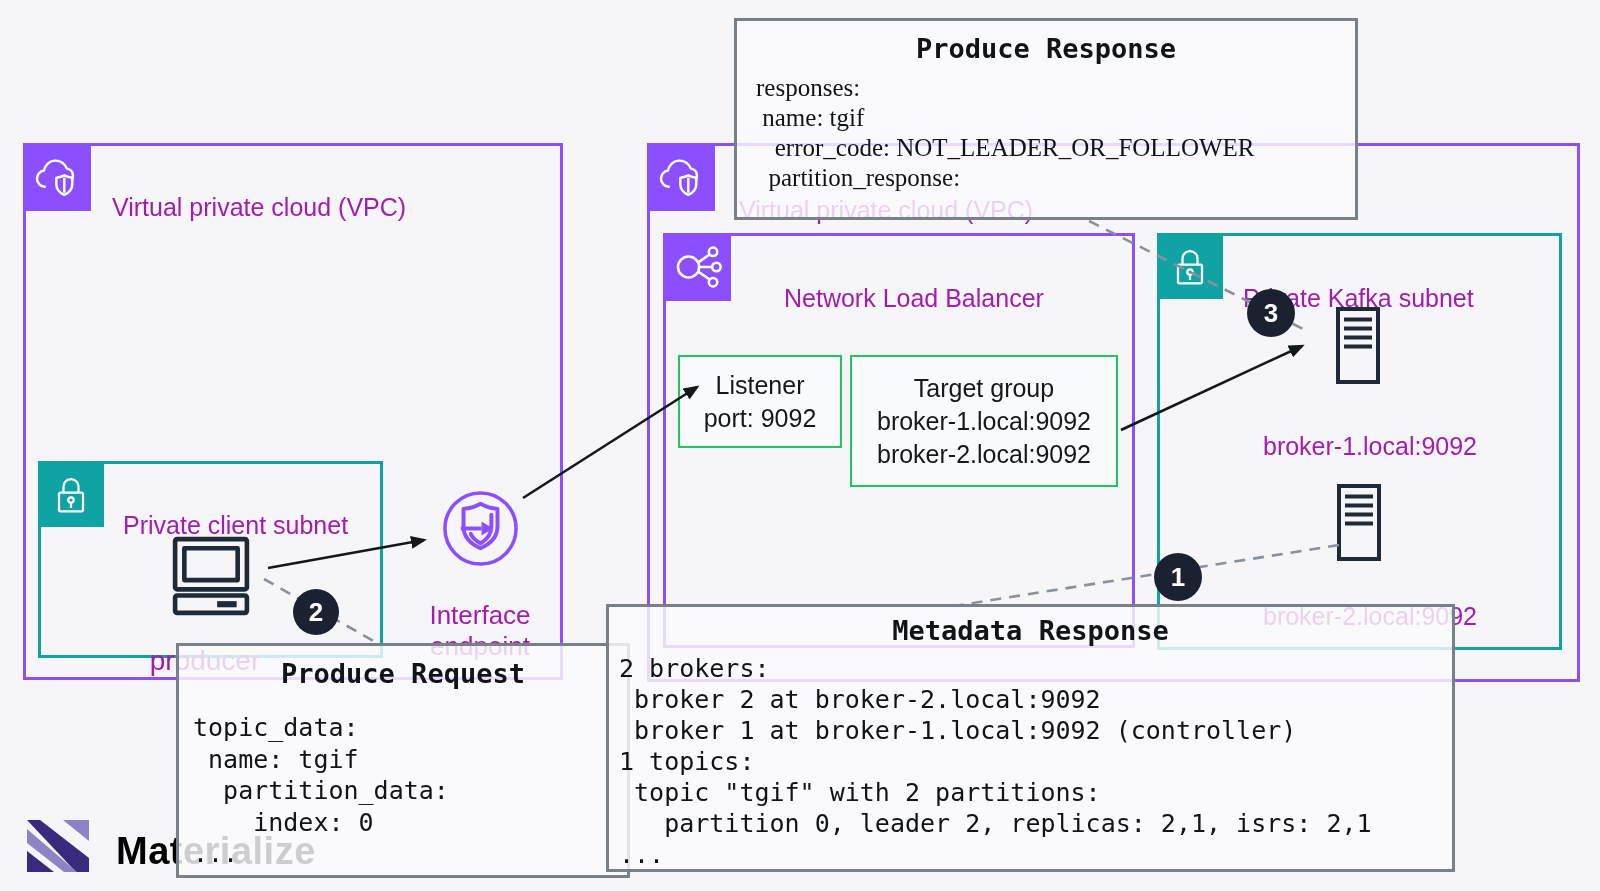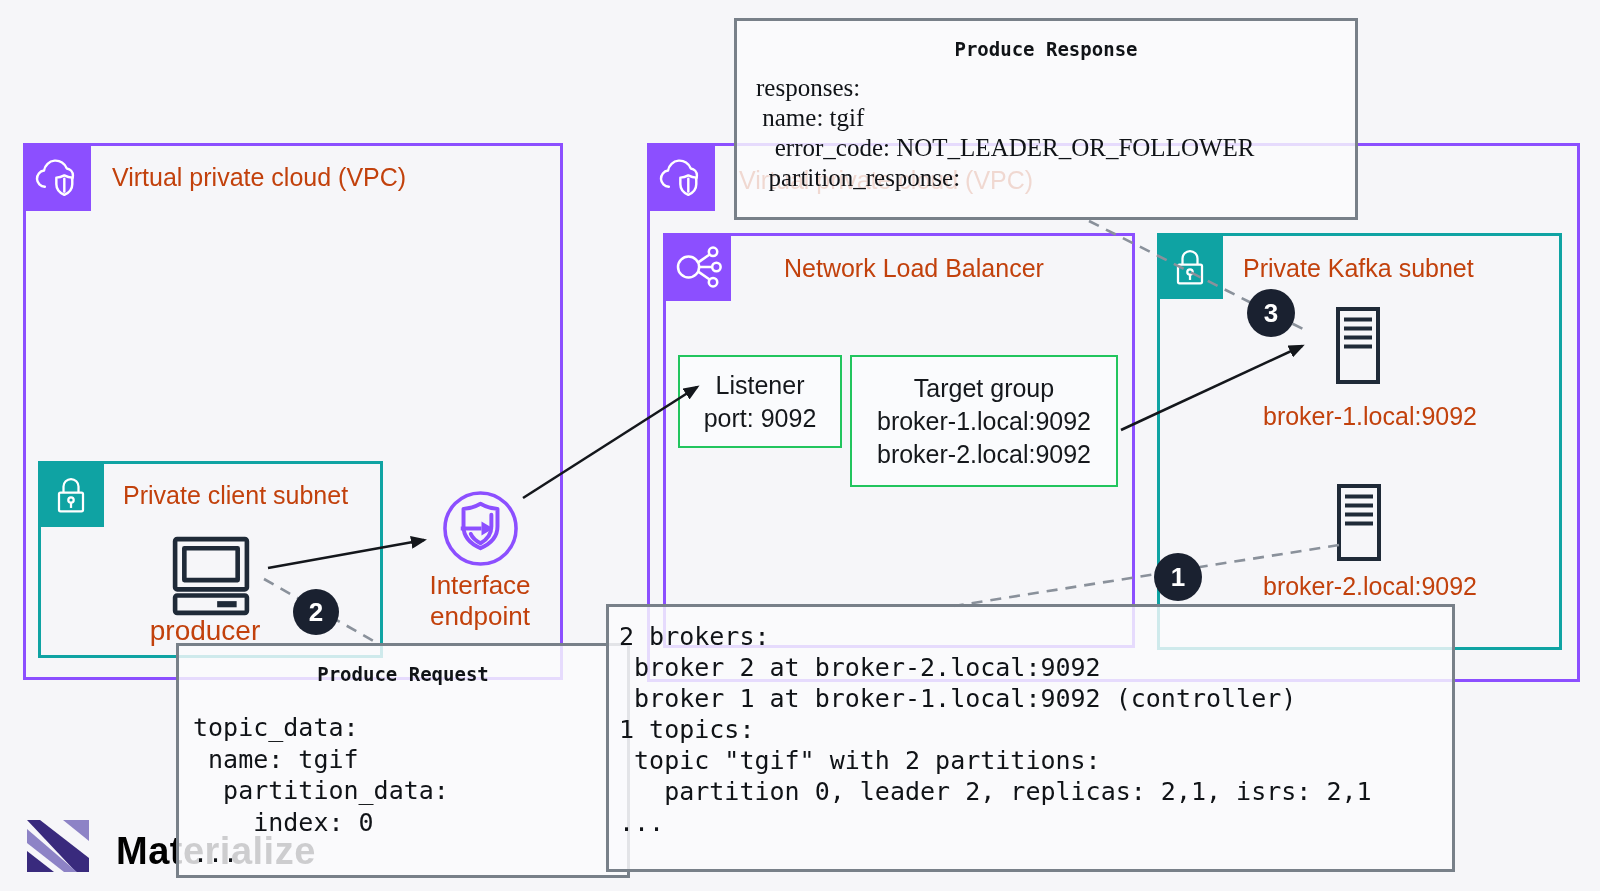--- a/index.html
+++ b/index.html
@@ -4,28 +4,28 @@
 <style>
   html,body{margin:0;padding:0;background:#e9e9ee;}
   .canvas{position:relative;width:1600px;height:891px;background:#F6F6F9;overflow:hidden;
           font-family:"Liberation Sans",sans-serif;color:#15181C;}
   .frame{position:absolute;border:3px solid transparent;background:transparent;z-index:1;box-sizing:border-box;}
   .frame.purple{border-color:#8C4FFF;}
   .frame.teal{border-color:#0FA3A3;}
   .iconsq{position:absolute;display:flex;align-items:center;justify-content:center;z-index:2;box-sizing:border-box;}
   .iconsq.purple{background:#8C4FFF;}
   .iconsq.teal{background:#0FA3A3;}
-  .lbl{position:absolute;font-size:25px;color:#c2410c;z-index:2;white-space:nowrap;}
+  .lbl{position:absolute;font-size:25px;color:#a21caf;z-index:2;white-space:nowrap;margin-top:30px;}
   .lbl.center{text-align:center;}
   .innerbox{position:absolute;border:2px solid #22c55e;background:#FAFBFD;z-index:2;box-sizing:border-box;
             display:flex;flex-direction:column;align-items:center;justify-content:center;}
   .innerbox .t{font-size:25px;line-height:33px;white-space:nowrap;text-align:center;}
   .overlay{position:absolute;border:3px solid #788089;background:rgba(250,250,253,0.82);z-index:4;
            box-sizing:border-box;font-family:"DejaVu Sans Mono",monospace;color:#101317;}
-  .overlay .title{font-weight:bold;font-size:19px;line-height:32px;text-align:center;white-space:pre;}
+  .overlay .title{font-weight:bold;font-size:27px;line-height:32px;text-align:center;white-space:pre;}
   .overlay .code{font-size:25px;white-space:pre;}
   .step{position:absolute;background:#1A2130;color:#FFFFFF;border-radius:50%;display:flex;align-items:center;
         justify-content:center;font-weight:bold;font-size:26px;z-index:5;}
   .arrowlayer{position:absolute;left:0;top:0;z-index:3;pointer-events:none;}
   .icon-abs{position:absolute;z-index:2;}
   .wordmark{position:absolute;left:116px;top:830px;z-index:1;font-weight:bold;font-size:38px;
             letter-spacing:0.5px;color:#000000;}
 </style>
 </head>
 <body>
@@ -172,20 +172,21 @@
     <div style="margin:22px 0 0 14px;line-height:31.5px;">
       <div class="code">topic_data:</div>
       <div class="code"> name: tgif</div>
       <div class="code">  partition_data:</div>
       <div class="code">    index: 0</div>
       <div class="code">...</div>
     </div>
   </div>
 
   <div class="overlay" style="left:606px;top:604px;width:849px;height:268px;padding-top:8px;">
+    <div class="title">Metadata Response</div>
     <div style="margin:6px 0 0 10px;line-height:31px;">
       <div class="code">2 brokers:</div>
       <div class="code"> broker 2 at broker-2.local:9092</div>
       <div class="code"> broker 1 at broker-1.local:9092 (controller)</div>
       <div class="code">1 topics:</div>
       <div class="code"> topic "tgif" with 2 partitions:</div>
       <div class="code">   partition 0, leader 2, replicas: 2,1, isrs: 2,1</div>
       <div class="code">...</div>
     </div>
   </div>

